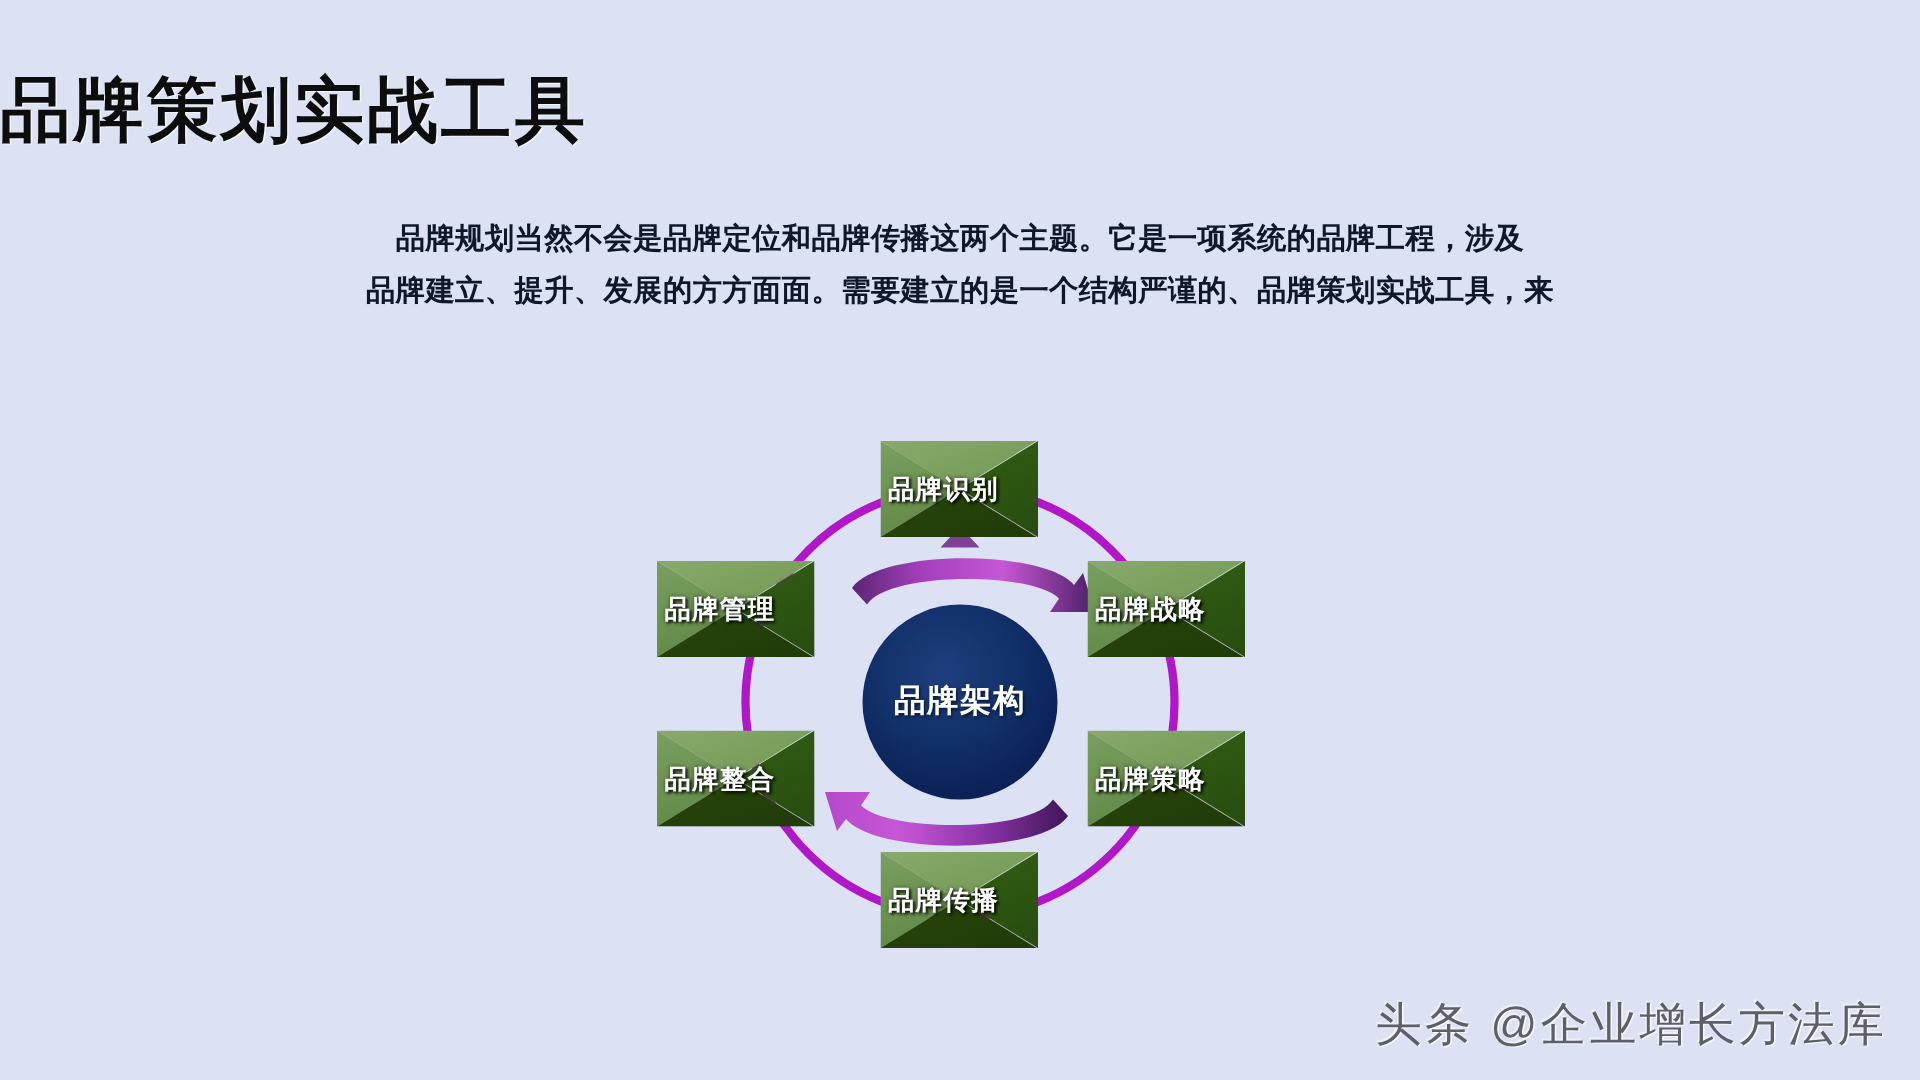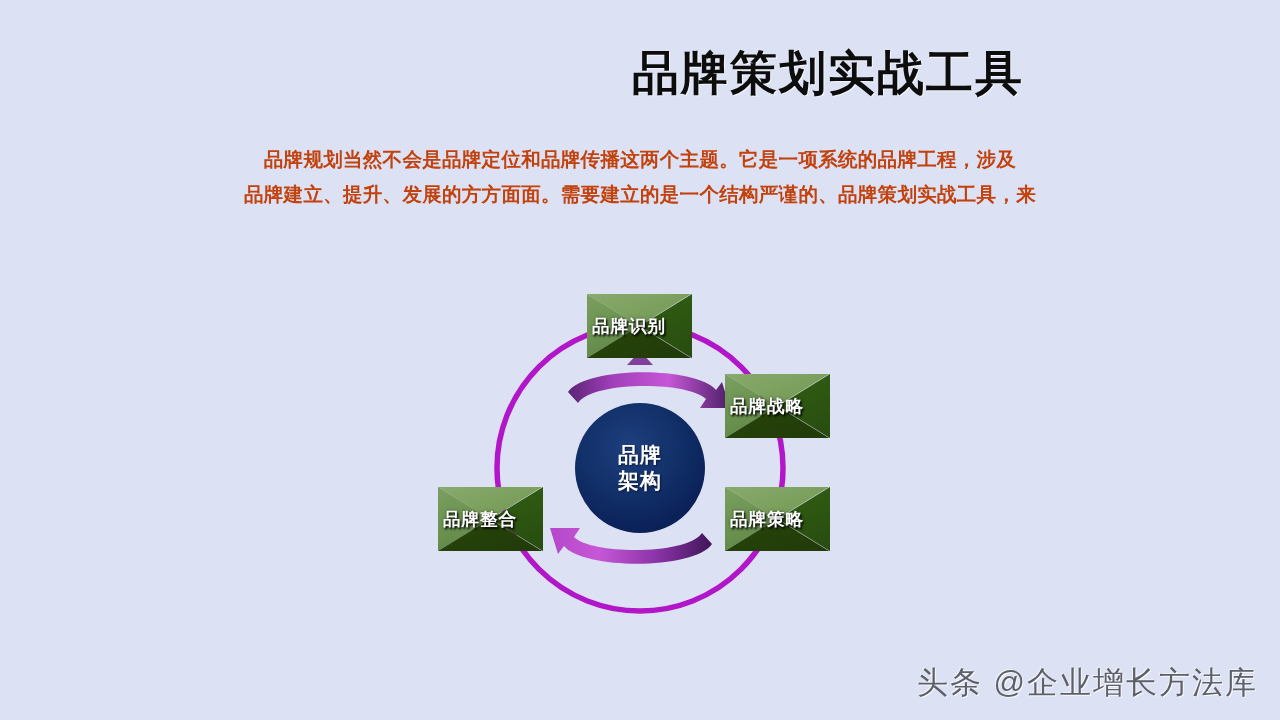--- a/index.html
+++ b/index.html
@@ -14,42 +14,42 @@
     overflow: hidden;
     position: relative;
   }
 
   
   .slide-title {
     position: absolute;
     left: 0;
     top: 42px;
     width: 1024px;
-    text-align: right;
+    text-align: left;
     font-family: "Liberation Serif", "DejaVu Serif", serif;
     font-weight: bold;
     font-size: 47px;
     letter-spacing: 2px;
     color: #0d0d0d;
     text-shadow: 1px 1px 0 rgba(255,255,255,.65);
     white-space: nowrap;
   }
 
   
   .slide-body {
     position: absolute;
     left: 128px;
     top: 142px;
     width: 1024px;
     text-align: center;
     font-family: "Liberation Sans", "DejaVu Sans", sans-serif;
     font-weight: bold;
     font-size: 19.5px;
     line-height: 35px;
-    color: #c2410c;
+    color: #0f172a;
     letter-spacing: .3px;
   }
 
   
   .diagram {
     position: absolute;
     left: 400px;
     top: 286px;
     width: 480px;
     height: 364px;
@@ -70,21 +70,20 @@
   .center-circle {
     position: absolute;
     left: 175px;
     top: 117px;
     width: 130px;
     height: 130px;
     border-radius: 50%;
     background: radial-gradient(circle at 42% 34%, #1e3f7e 0%, #123069 42%, #0b2259 72%, #0a1f4e 100%);
     z-index: 2;
     display: flex;
-    flex-direction: column;
     align-items: center;
     justify-content: center;
   }
   .center-circle .cc-line {
     color: #ffffff;
     font-weight: bold;
     font-size: 21px;
     line-height: 26px;
     letter-spacing: 1px;
     text-shadow: 1px 1px 2px rgba(0,0,0,.55);
@@ -265,32 +264,52 @@
     <div class="bevel">
       <i class="f-top"></i>
         <i class="f-left"></i>
         <i class="f-right"></i>
         <i class="f-bot"></i>
     </div>
     <div class="sheen"></div>
     <span class="node-label">品牌策略</span>
   </div>
 
+  <div class="node n-bottom">
+    <div class="bevel">
+      <i class="f-top"></i>
+        <i class="f-left"></i>
+        <i class="f-right"></i>
+        <i class="f-bot"></i>
+    </div>
+    <div class="sheen"></div>
+    <span class="node-label">品牌传播</span>
+  </div>
 
   <div class="node n-left2">
     <div class="bevel">
       <i class="f-top"></i>
         <i class="f-left"></i>
         <i class="f-right"></i>
         <i class="f-bot"></i>
     </div>
     <div class="sheen"></div>
     <span class="node-label">品牌整合</span>
   </div>
 
+  <div class="node n-left1">
+    <div class="bevel">
+      <i class="f-top"></i>
+        <i class="f-left"></i>
+        <i class="f-right"></i>
+        <i class="f-bot"></i>
+    </div>
+    <div class="sheen"></div>
+    <span class="node-label">品牌管理</span>
+  </div>
 
   <div class="center-circle">
     <span class="cc-line">品牌</span>
     <span class="cc-line">架构</span>
   </div>
 </div>
 
 <div class="watermark">头条 @企业增长方法库</div>
 
 </body></html>

